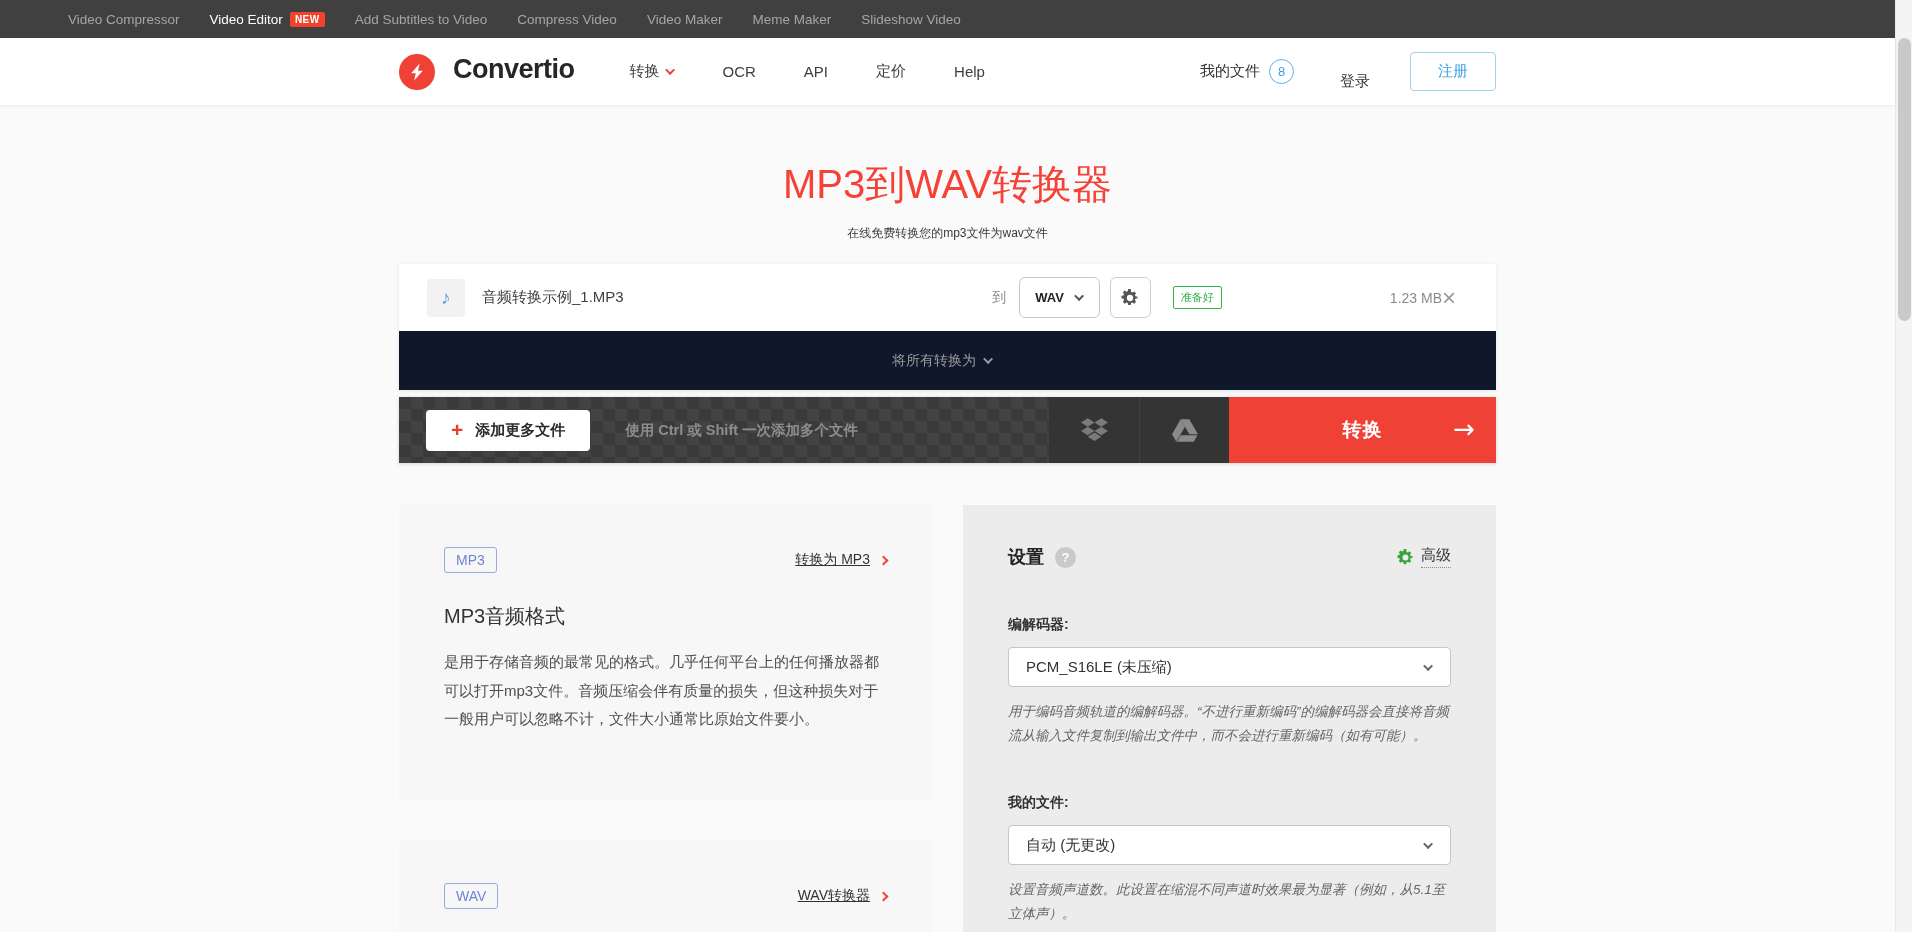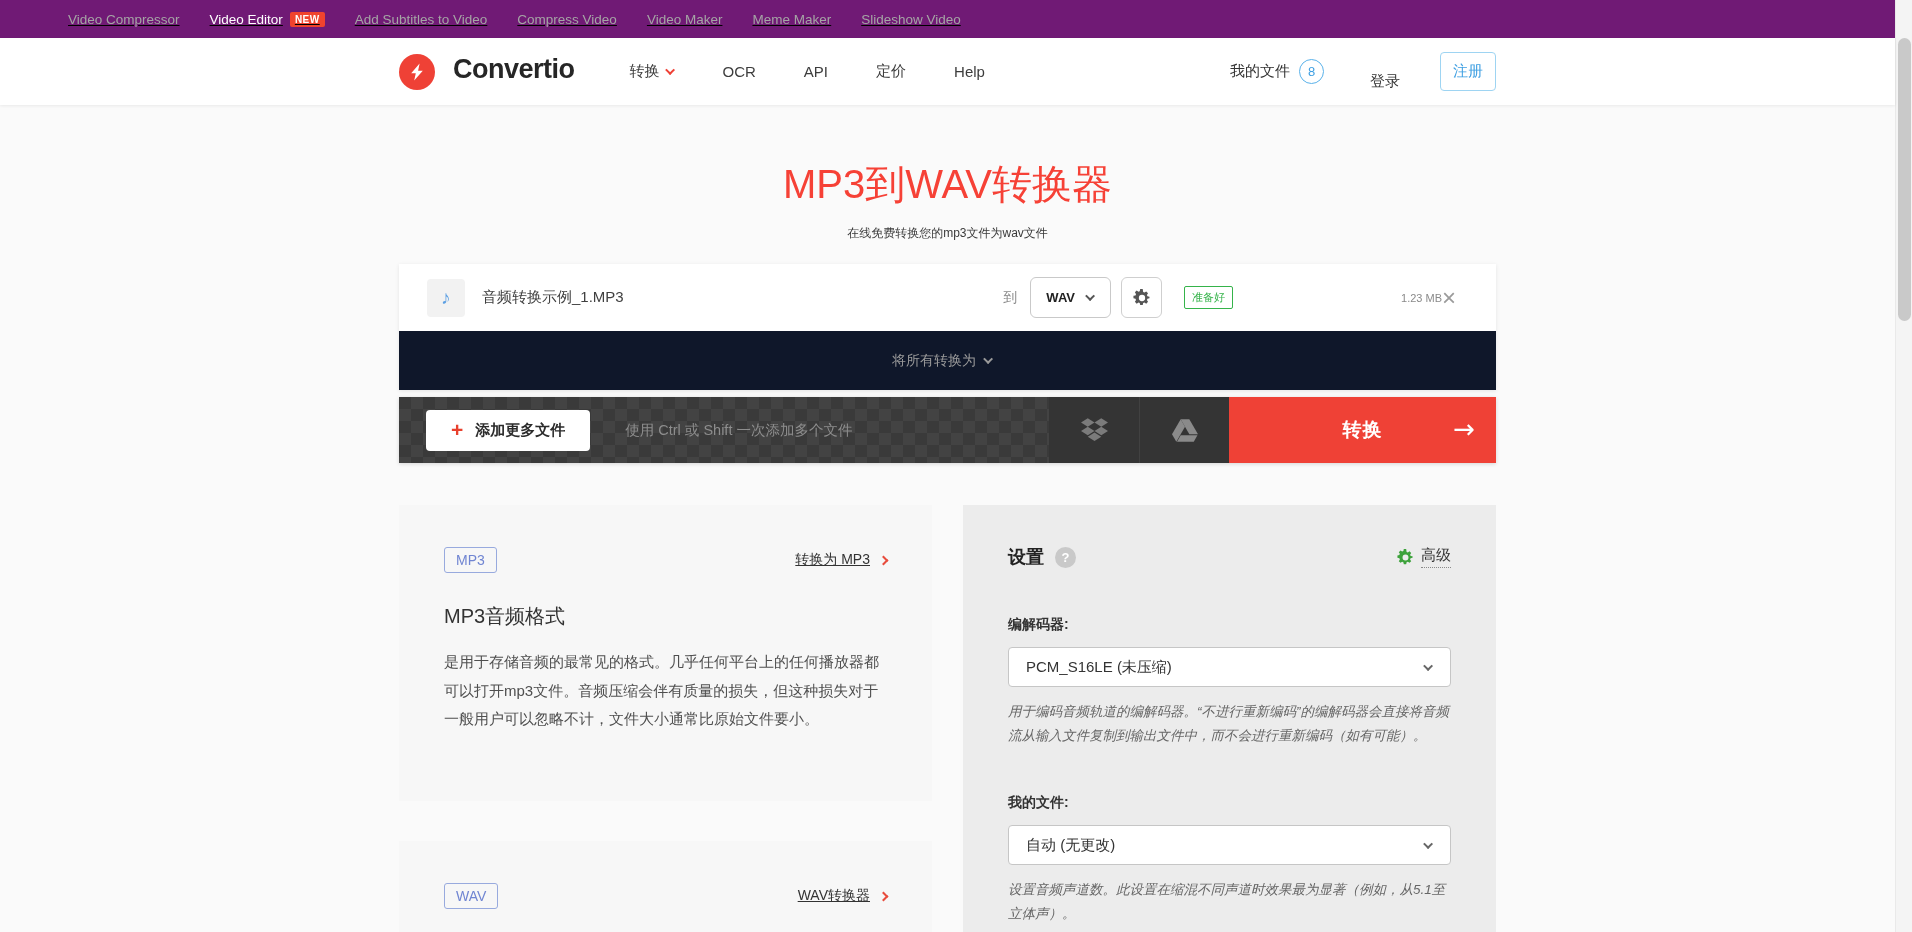--- a/index.html
+++ b/index.html
@@ -1,69 +1,69 @@
 <!DOCTYPE html>
 <html><head>
 <meta charset="utf-8">
 <style>
   * { margin:0; padding:0; box-sizing:border-box; }
   html,body { width:1912px; height:932px; overflow:hidden; }
   body { font-family:"Liberation Sans","DejaVu Sans",sans-serif; background:#fafafa; position:relative; }
   .page { width:1895px; height:932px; position:relative; }
 
   
-  .promo-bar { height:38px; background:#701a75; display:flex; align-items:center; padding-left:53px;text-decoration:underline; }
+  .promo-bar { height:38px; background:#404040; display:flex; align-items:center; padding-left:53px; }
   .promo-item { color:#a5a5a5; font-size:13.5px; padding:0 15px; cursor:pointer; display:flex; align-items:center; }
   .promo-item.active { color:#ffffff; }
   .new-badge { background:#f0432e; color:#fff; font-size:10px; font-weight:bold; padding:2px 5px; border-radius:2px; margin-left:7px; letter-spacing:.5px; }
 
   
   header { height:67px; background:#ffffff; box-shadow:0 1px 3px rgba(0,0,0,.07); position:relative; z-index:5; }
   .header-inner { width:1097px; margin:0 auto; height:100%; display:flex; align-items:center; }
   .logo { display:flex; cursor:pointer;gap:9px; }
   .logo-mark { width:36px; height:36px; border-radius:50%; background:#ef4136; display:flex; align-items:center; justify-content:center; }
   .logo-text { font-size:27px; font-weight:bold; color:#262626; margin-left:9px; letter-spacing:-0.5px; }
   nav { display:flex; align-items:center; margin-left:55px; }
   .nav-item { font-size:15px; color:#3c3c3c; margin-right:48px; cursor:pointer; display:flex; align-items:center; }
   .chev { width:7px; height:7px; border-left:2px solid currentColor; border-bottom:2px solid currentColor; transform:rotate(-45deg) translateY(-2px); display:inline-block; }
   .nav-chev { color:#ef4136; margin-left:8px; }
   .header-right { margin-left:auto; display:flex; align-items:center; }
   .myfiles { font-size:15px; color:#333; cursor:pointer; display:flex; align-items:center; }
   .count-badge { width:25px; height:25px; border:1px solid #5ab2ea; border-radius:50%; color:#3e9fe2; font-size:13px; display:flex; align-items:center; justify-content:center; margin-left:9px; }
   .login { font-size:15px; color:#333; margin-left:46px; cursor:pointer;margin-top:20px; }
-  .signup { margin-left:40px; border:1px solid #9ed4f2; border-radius:4px; color:#3e9fe2; font-size:15px; padding:9px 12px; cursor:pointer; background:#fff; }
+  .signup { margin-left:40px; border:1px solid #9ed4f2; border-radius:4px; color:#3e9fe2; font-size:15px; padding:9px 27px; cursor:pointer; background:#fff; }
 
   
   .hero { text-align:center; padding-top:52px; }
   .hero h1 { font-size:40px; font-weight:400; color:#f64136; }
   .hero p { font-size:12px; color:#3a3a3a; margin-top:13px; }
 
   
   .container { width:1097px; margin:0 auto; }
   .converter { margin-top:22px; }
   .file-card { background:#fff; box-shadow:0 1px 4px rgba(0,0,0,.09); }
   .file-row { height:67px; display:flex; align-items:center; padding:0 28px; }
   .file-icon { width:38px; height:38px; background:#f2f2f2; border-radius:4px; display:flex; align-items:center; justify-content:center; color:#5b9fe3; font-size:19px; }
   .file-name { font-size:15px; color:#404040; margin-left:17px; flex:1; }
   .to-label { font-size:14px; color:#8a8a8a; }
   .format-select { margin-left:13px; border:1px solid #c9c9c9; border-radius:6px; height:41px; display:flex; align-items:center; padding:0 15px; cursor:pointer; background:#fff; }
   .format-select b { font-size:13px; color:#222; margin-right:13px; }
   .sel-chev { color:#555; }
   .gear-btn { margin-left:10px; width:41px; height:41px; border:1px solid #cfcfcf; border-radius:6px; background:#fff; display:flex; align-items:center; justify-content:center; cursor:pointer; }
   .status-badge { margin-left:22px; border:1px solid #35b34a; color:#35b34a; font-size:11px; padding:3px 7px; border-radius:2px; background:#fff; }
-  .file-size { margin-left:168px; font-size:11px; color:#8a8a8a; }
+  .file-size { margin-left:168px; font-size:14px; color:#8a8a8a; }
   .close-btn { margin-left:auto; margin-right:12px; color:#9b9b9b; font-size:24px; line-height:1; cursor:pointer; font-weight:300; }
   .convert-all { height:59px; background:#0f172a; display:flex; align-items:center; justify-content:center; color:#9a9a9a; cursor:pointer; }
   .convert-all span { font-size:14px; margin-right:10px; }
   
   .toolbar { margin-top:7px; height:66px; display:flex; box-shadow:0 1px 4px rgba(0,0,0,.15); }
   .dropzone { flex:1; background-color:#3d3d3d; background-image:conic-gradient(#434343 25%, #3a3a3a 0 50%, #434343 0 75%, #3a3a3a 0); background-size:24px 24px; display:flex; align-items:center; }
   .add-btn { margin-left:27px; height:41px; background:#fff; border:none; border-radius:4px; font-family:inherit; font-size:15px; font-weight:bold; color:#2b2b2b; padding:0 25px; display:flex; align-items:center; cursor:pointer; }
   .plus { color:#e8402d; font-size:21px; font-weight:bold; margin-right:12px; }
-  .hint { margin-left:35px; font-size:14.5px; color:#8d8d8d; }
+  .hint { margin-left:35px; font-size:14.5px; color:#8d8d8d;font-weight:bold; }
   .cloud-zone { width:90px; background:#343434; display:flex; align-items:center; justify-content:center; cursor:pointer; }
   .cloud-zone + .cloud-zone { border-left:1px solid #414141; }
   .convert-btn { width:267px; background:#ef4136; border:none; color:#fff; font-family:inherit; font-size:19px; font-weight:bold; letter-spacing:1px; position:relative; cursor:pointer; }
   .convert-arrow { position:absolute; right:20px; top:50%; transform:translateY(-54%); font-size:26px; font-weight:400; font-family:"DejaVu Sans",sans-serif; }
 
   
   .columns { margin-top:42px; display:flex; gap:31px; align-items:flex-start; }
   .col { flex:1; }
   .info-card { background:#f7f7f7; padding:42px 45px; }
   .info-card.first { height:296px; margin-bottom:40px; }

